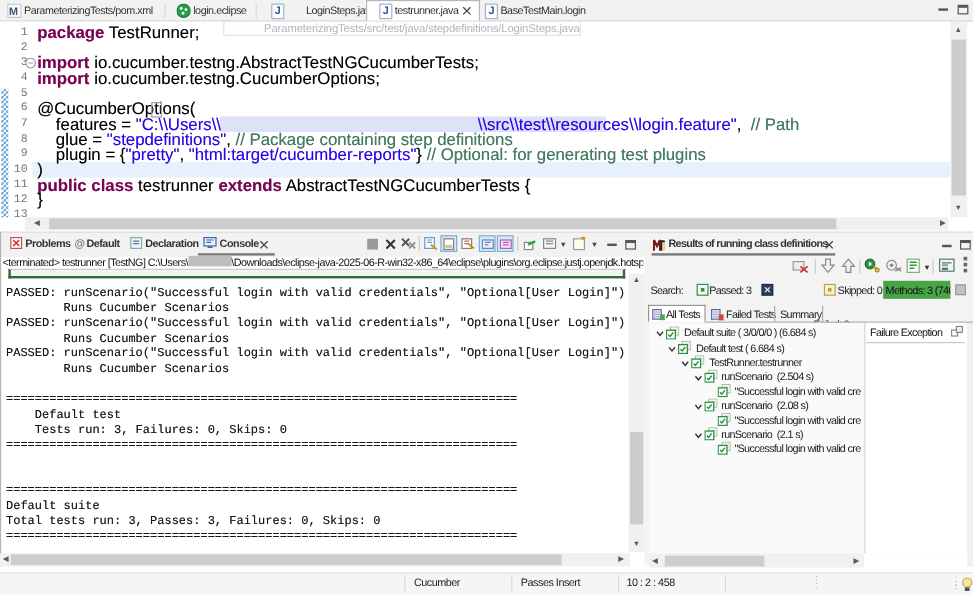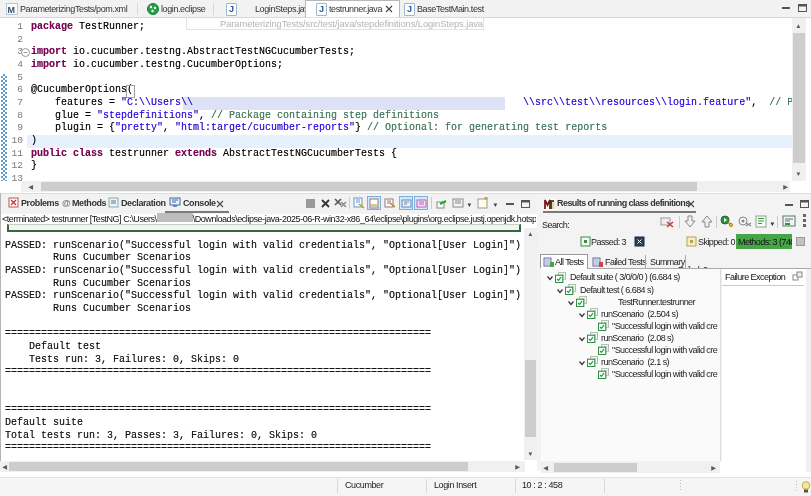--- a/index.html
+++ b/index.html
@@ -12,21 +12,21 @@
 
 #tabbar{left:0;top:0;width:811px;height:18px;background:#f2f2f2;border-bottom:1px solid #d6d6d6;box-sizing:border-box;}
 .tlbl{position:absolute;top:4px;white-space:nowrap;color:#333;}
 .tabsep{position:absolute;top:3px;height:12px;width:1px;background:#d8d8d8;}
 #activetab{left:305px;top:0;width:95px;height:18px;background:#ffffff;border:1px solid #b8b8b8;border-bottom:none;box-sizing:border-box;}
 .jicon{position:absolute;width:9px;height:11px;background:#fdfdfd;border:1px solid #9fb6cd;border-radius:1px;}
 .jicon:after{content:"J";position:absolute;left:2px;top:0px;font-size:9px;font-weight:bold;color:#2456a0;letter-spacing:0;}
 
 #editor{left:0;top:18px;width:792px;height:163px;background:#ffffff;overflow:hidden;}
 #gutternum{position:absolute;left:0;top:3.1px;width:23px;text-align:right;font-size:9.6px;line-height:12.64px;color:#787878;font-family:"Liberation Mono",monospace;letter-spacing:0;}
-#codelines{position:absolute;left:31px;top:3.1px;font-size:10px;line-height:12.64px;color:#000;white-space:pre;font-family:Liberation Mono, monospace;letter-spacing:0;text-shadow:0 0 0.4px rgba(0,0,0,0.45);}
+#codelines{position:absolute;left:31px;top:3.1px;font-size:14px;line-height:12.64px;color:#000;white-space:pre;font-family:Liberation Sans, sans-serif;letter-spacing:0;text-shadow:0 0 0.4px rgba(0,0,0,0.45);}
 #hatch{position:absolute;left:1px;top:56px;width:6px;height:117px;background-image:linear-gradient(45deg,#5b9fd4 25%,transparent 25%,transparent 75%,#5b9fd4 75%),linear-gradient(45deg,#5b9fd4 25%,transparent 25%,transparent 75%,#5b9fd4 75%);background-size:4px 4px;background-position:0 0,2px 2px;background-color:#fff;}
 #curline{position:absolute;left:27px;top:117.2px;width:765px;height:12.6px;background:#e7f1fd;}
 #sel7{position:absolute;left:183px;top:79.3px;width:322px;height:12.6px;background:#dde2f6;}
 #brkt{position:absolute;left:126px;top:67px;width:7px;height:11px;border:1px solid #a0a0a0;}
 .sb-track{background:#f0f0f0;}
 .sb-thumb{background:#cdcdcd;}
 .arr{position:absolute;color:#5a5a5a;font-size:7px;line-height:7px;letter-spacing:0;transform:scale(0.9);}
 
 .vtab{position:absolute;top:198px;white-space:nowrap;color:#333;font-weight:bold;}
 .r9{letter-spacing:-0.55px;}
@@ -62,36 +62,36 @@
 <div class="tabsep" style="left:213px;"></div>
 <div class="jicon" style="left:226px;top:3px;"></div>
 <span class="tlbl" style="left:239px;padding-left:16px;">LoginSteps.java</span>
 <div class="abs" id="activetab"></div>
 <div class="jicon" style="left:316px;top:3px;"></div>
 <span class="tlbl" style="left:329px;">testrunner.java</span>
 <svg class="abs" style="left:385px;top:5px;" width="8" height="8" viewBox="0 0 8 8">
     <path d="M1 1 L7 7 M7 1 L1 7" stroke="#444" stroke-width="1.1"></path>
   </svg>
 <div class="jicon" style="left:404px;top:3px;"></div>
-<span class="tlbl" style="left:417px;">BaseTestMain.test</span>
+<span class="tlbl" style="left:417px;">BaseTestMain.login</span>
 
 <div class="abs" id="editor">
   <div id="curline"></div>
   <div id="sel7"></div>
   <div id="hatch"></div>
   <div id="gutternum">1<br>2<br>3<br>4<br>5<br>6<br>7<br>8<br>9<br>10<br>11<br>12<br>13</div>
   <div id="codelines"><span class="kw">package</span> TestRunner;
 &nbsp;
 <span class="kw">import</span> io.cucumber.testng.AbstractTestNGCucumberTests;
 <span class="kw">import</span> io.cucumber.testng.CucumberOptions;
 &nbsp;
 @CucumberOptions(
     features = <span class="str">"C:\\Users\\</span>                                                       <span class="str">\\src\\test\\resources\\login.feature"</span>,  <span class="com">// Path</span>
     glue = <span class="str">"stepdefinitions"</span>, <span class="com">// Package containing step definitions</span>
-    plugin = {<span class="str">"pretty"</span>, <span class="str">"html:target/cucumber-reports"</span>} <span class="com">// Optional: for generating test reports</span>
+    plugin = {<span class="str">"pretty"</span>, <span class="str">"html:target/cucumber-reports"</span>} <span class="com">// Optional: for generating test plugins</span>
 )
 <span class="kw">public</span> <span class="kw">class</span> testrunner <span class="kw">extends</span> AbstractTestNGCucumberTests {
 }</div>
   <div id="brkt"></div>
   <svg class="abs" style="left:21px;top:30px;" width="9" height="9" viewBox="0 0 9 9">
       <circle cx="4.5" cy="4.5" r="4" fill="#fff" stroke="#9a9a9a"></circle>
       <path d="M2.5 4.5 H6.5" stroke="#9a9a9a"></path>
     </svg>
 
 </div>
@@ -115,21 +115,21 @@
 
 <div class="abs" style="left:186px;top:17px;width:292px;height:11px;background:rgba(253,253,253,0.55);border:1px solid rgba(200,200,200,0.5);font-size:9.4px;color:rgba(160,163,170,0.8);white-space:nowrap;overflow:hidden;padding-left:4px;line-height:11px;letter-spacing:-0.1px;text-align:right;">ParameterizingTests/src/test/java/stepdefinitions/LoginSteps.java</div>
 
 <div class="abs" style="left:0px;top:193px;width:537px;height:21px;background:#f2f2f2;border-top:1px solid #dcdcdc;box-sizing:border-box;"></div>
 <svg class="abs" style="left:8px;top:197px;" width="11" height="11" viewBox="0 0 11 11">
     <rect x="1" y="1" width="9" height="9" fill="#fff" stroke="#b55"></rect>
     <path d="M3 3 L8 8 M8 3 L3 8" stroke="#c33" stroke-width="1.4"></path>
   </svg>
 <div class="vtab" style="left:21px;">Problems</div>
 <div class="vtab" style="left:62px;color:#777;">@</div>
-<div class="vtab" style="left:72px;">Methods</div>
+<div class="vtab" style="left:72px;">Default</div>
 <svg class="abs" style="left:108px;top:197px;" width="11" height="11" viewBox="0 0 11 11">
     <rect x="1" y="1" width="9" height="9" fill="#eef3fa" stroke="#8aa"></rect>
     <path d="M3 4 H8 M3 6 H8" stroke="#579" stroke-width="1"></path>
   </svg>
 <div class="vtab" style="left:121px;">Declaration</div>
 <svg class="abs" style="left:169px;top:196px;" width="12" height="12" viewBox="0 0 12 12">
     <rect x="1" y="2" width="10" height="7" fill="#eaf1fb" stroke="#3b66a0"></rect>
     <path d="M3 4 H9 M3 6 H7" stroke="#3b66a0"></path>
     <path d="M4 10 H8" stroke="#3b66a0" stroke-width="1.4"></path>
   </svg>
@@ -280,21 +280,21 @@
 <div class="abs" style="left:777px;top:216px;width:1px;height:12px;background:#ccc;"></div>
 <svg class="abs" style="left:782px;top:215px;" width="14" height="13" viewBox="0 0 14 13">
     <rect x="1" y="1" width="12" height="10" fill="#eef6ee" stroke="#577"></rect>
     <path d="M3 4 H11 M3 6 H8" stroke="#577"></path>
     <rect x="3" y="8" width="5" height="2" fill="#484"></rect>
   </svg>
 <div class="abs" style="left:803px;top:214px;width:3px;height:3px;background:#666;"></div>
 <div class="abs" style="left:803px;top:219px;width:3px;height:3px;background:#666;"></div>
 <div class="abs" style="left:803px;top:224px;width:3px;height:3px;background:#666;"></div>
 
-<div class="abs r9" style="left:542px;top:220px;color:#222;">Search:</div>
+<div class="abs r9" style="left:542px;top:237px;color:#222;">Search:</div>
 <svg class="abs" style="left:580px;top:236px;" width="11" height="11" viewBox="0 0 11 11">
     <rect x="1" y="1" width="9" height="9" fill="#f3faf3" stroke="#3a8a4a"></rect>
     <rect x="4" y="4" width="3" height="3" fill="#3a8a4a"></rect>
   </svg>
 <div class="abs r9" style="left:591px;top:237px;color:#222;">Passed: 3</div>
 <svg class="abs" style="left:634px;top:236px;" width="11" height="11" viewBox="0 0 11 11">
     <rect x="1" y="1" width="9" height="9" fill="#2c3e55" stroke="#1c2c42"></rect>
     <path d="M3.5 3.5 L7.5 7.5 M7.5 3.5 L3.5 7.5" stroke="#fff"></path>
   </svg>
 <div class="abs r9" style="left:678px;top:237px;color:#222;margin-top:28px;">Failed: 0</div>
@@ -360,21 +360,21 @@
 
 <svg class="abs" style="left:567px;top:298.5px;" width="8" height="8" viewBox="0 0 8 8">
     <path d="M1.5 2.5 L4 5.5 L6.5 2.5" fill="none" stroke="#333" stroke-width="1.2"></path>
   </svg>
 <svg class="ticon" style="left:576px;top:296px;" width="12" height="12" viewBox="0 0 12 12">
     <rect x="4" y="0.5" width="7.5" height="7.5" fill="#f4f8f4" stroke="#a8bfa8"></rect>
     <path d="M6 3 H10 M6 5.5 H10" stroke="#c3d4c3" stroke-width="1"></path>
     <rect x="0.5" y="3.5" width="8" height="8" fill="#ffffff" stroke="#2f8f46" stroke-width="1.2"></rect>
     <path d="M2.2 7.6 L3.8 9.2 L6.6 5.6" fill="none" stroke="#2f8f46" stroke-width="1.3"></path>
   </svg>
-<div class="trow" style="left:591px;top:296.5px;margin-left:27px;">TestRunner.testrunner</div>
+<div class="trow" style="left:591px;top:296.5px;">TestRunner.testrunner</div>
 
 <svg class="abs" style="left:578px;top:310.5px;" width="8" height="8" viewBox="0 0 8 8">
     <path d="M1.5 2.5 L4 5.5 L6.5 2.5" fill="none" stroke="#333" stroke-width="1.2"></path>
   </svg>
 <svg class="ticon" style="left:587px;top:308px;" width="12" height="12" viewBox="0 0 12 12">
     <rect x="4" y="0.5" width="7.5" height="7.5" fill="#f4f8f4" stroke="#a8bfa8"></rect>
     <path d="M6 3 H10 M6 5.5 H10" stroke="#c3d4c3" stroke-width="1"></path>
     <rect x="0.5" y="3.5" width="8" height="8" fill="#ffffff" stroke="#2f8f46" stroke-width="1.2"></rect>
     <path d="M2.2 7.6 L3.8 9.2 L6.6 5.6" fill="none" stroke="#2f8f46" stroke-width="1.3"></path>
   </svg>
@@ -430,21 +430,21 @@
 <div class="arr" style="left:543px;top:464px;">◀</div>
 <div class="abs sb-thumb" style="left:554px;top:463px;width:83px;height:9px;"></div>
 <div class="arr" style="left:711px;top:464px;">▶</div>
 <div class="abs" style="left:720px;top:461px;width:86px;height:12px;background:#fff;"></div>
 <div class="abs" style="left:806px;top:269px;width:5px;height:203px;background:#f0f0f0;"></div>
 
 <div class="abs" id="statusbar"></div>
 <div class="ssep" style="left:337px;top:479px;"></div>
 <div class="stxt" style="left:345px;top:480px;">Cucumber</div>
 <div class="ssep" style="left:426px;top:479px;"></div>
-<div class="stxt" style="left:434px;top:480px;">Login Insert</div>
+<div class="stxt" style="left:434px;top:480px;">Passes Insert</div>
 <div class="ssep" style="left:515px;top:479px;"></div>
 <div class="stxt" style="left:522px;top:480px;">10 : 2 : 458</div>
 <div class="ssep" style="left:604px;top:479px;"></div>
 <div class="abs" style="left:680px;top:480px;width:1px;height:11px;background:repeating-linear-gradient(#bbb 0 1px,transparent 1px 3px);"></div>
 <div class="abs" style="left:796px;top:481px;width:1px;height:11px;background:repeating-linear-gradient(#bbb 0 1px,transparent 1px 3px);"></div>
 <svg class="abs" style="left:801px;top:481px;" width="10" height="13" viewBox="0 0 10 13">
     <circle cx="5" cy="4.5" r="3.8" fill="#f5e6a8" stroke="#c9a93f"></circle>
     <rect x="3" y="8.5" width="4" height="3" fill="#555"></rect>
   </svg>
 

